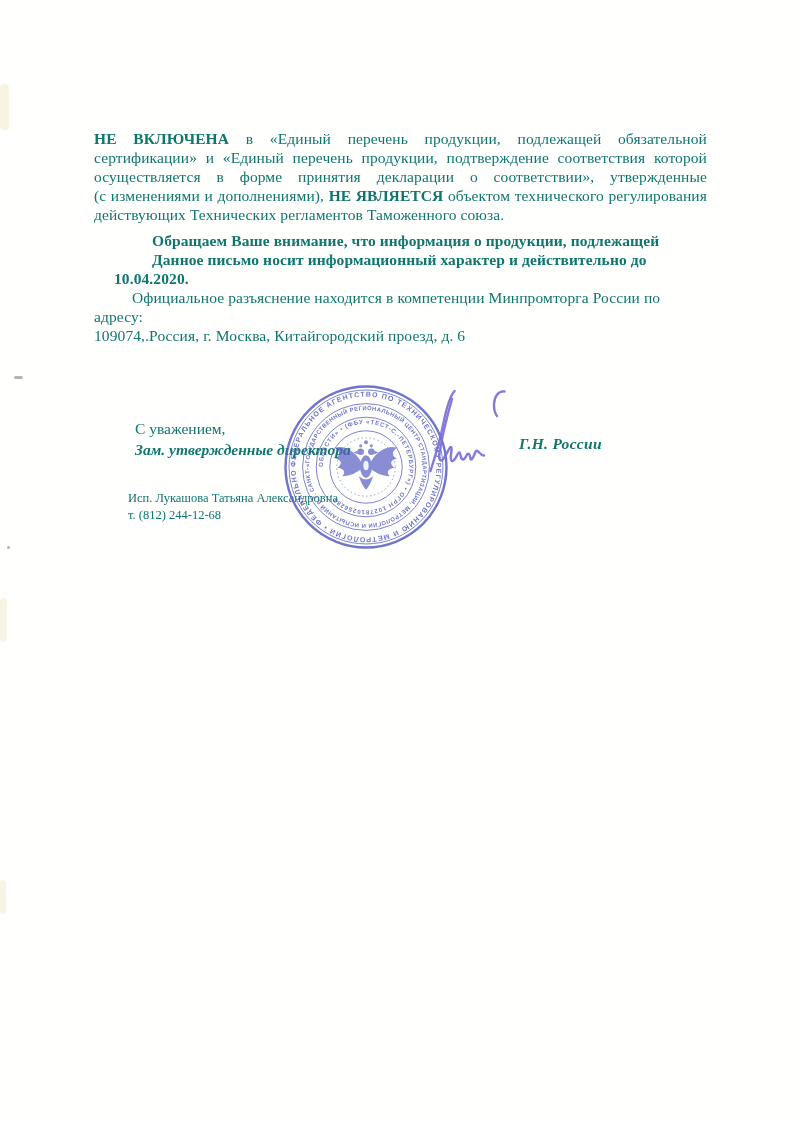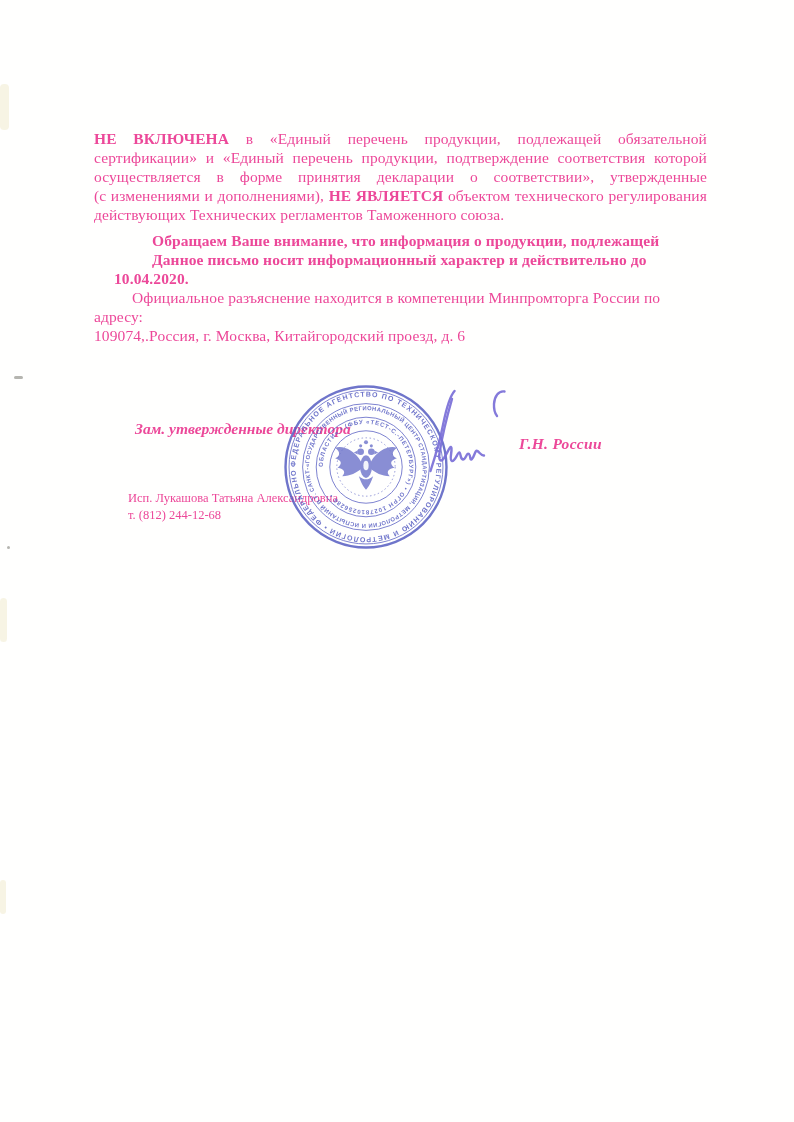--- a/index.html
+++ b/index.html
@@ -2,21 +2,21 @@
 <html><head>
 <meta charset="utf-8">
 <style>
   html,body{margin:0;padding:0;background:#e8e8e8;}
   .page{
     position:relative;
     width:794px;height:1122px;
     background:#fffffe;
     overflow:hidden;
     font-family:"Liberation Serif", serif;
-    color:#ec4899;
+    color:#0f766e;
   }
   
   .body-text{
     position:absolute;
     left:94px;top:129px;width:613px;
     font-size:15.5px;line-height:19px;
     letter-spacing:.1px;
   }
   .line{white-space:normal;}
   .jline{text-align:justify;text-align-last:justify;}
@@ -76,20 +76,21 @@
       <div class="line indent">Данное письмо носит информационный характер и действительно до 10.04.2020.</div>
     </div>
 
     <div class="para">
       <div class="line indent">Официальное разъяснение находится в компетенции Минпромторга России по адресу:</div>
       <div class="line">109074,.Россия, г. Москва, Китайгородский проезд, д. 6</div>
     </div>
   </div>
 
   <div class="closing">
+    <div>С уважением,</div>
     <div class="position-line">Зам. утвержденные директора</div>
   </div>
   <div class="signer-name">Г.Н. России</div>
 
   <div class="executor">
     <div>Исп. Лукашова Татьяна Александровна</div>
     <div>т. (812) 244-12-68</div>
   </div>
 
   <svg class="stamp" width="168" height="168" viewBox="0 0 167 167">

